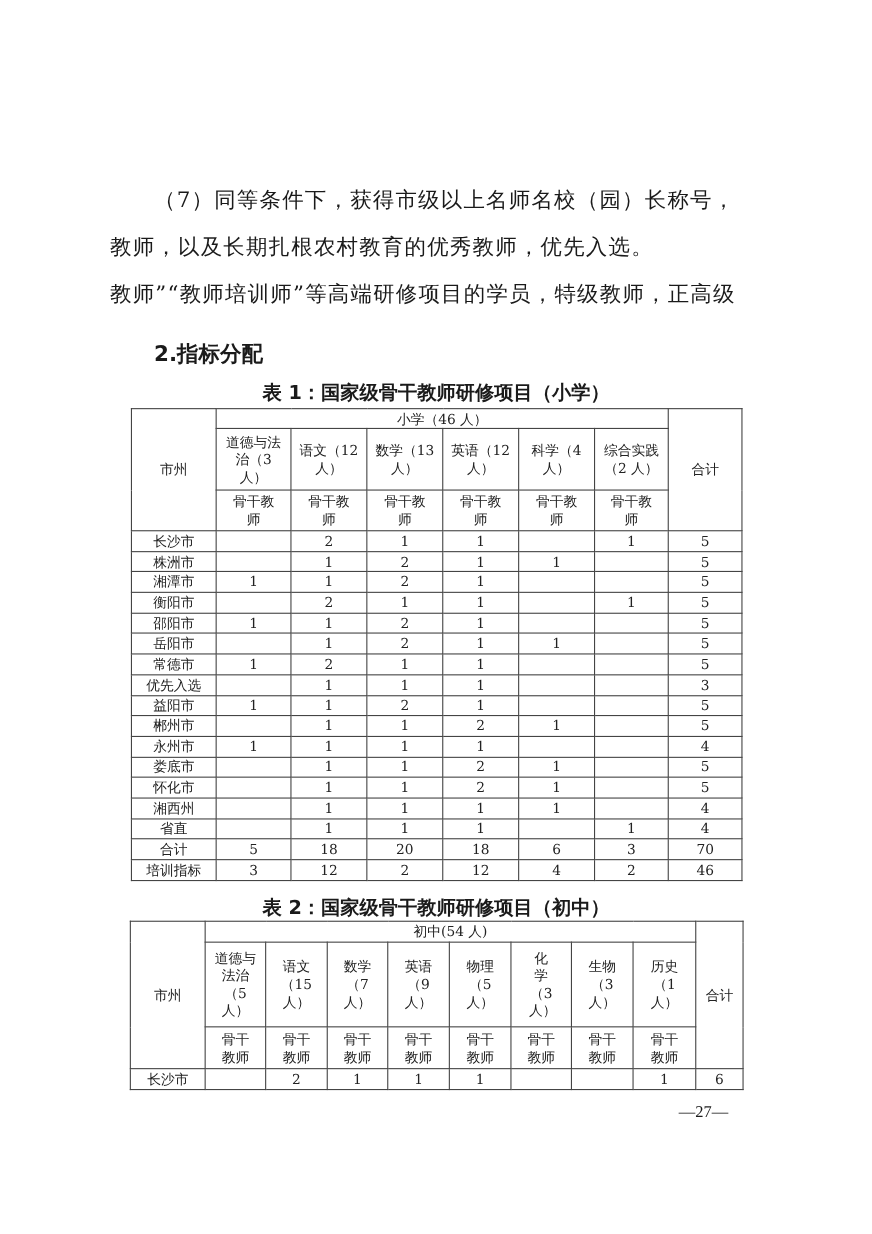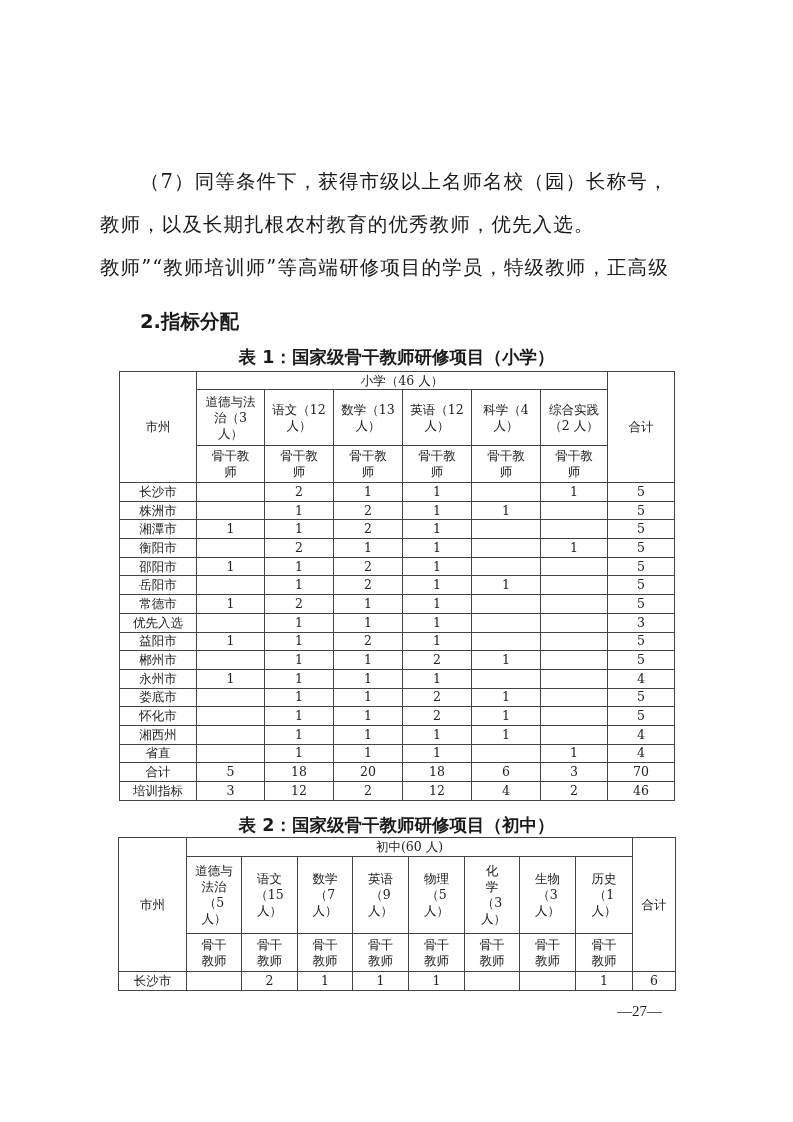--- a/index.html
+++ b/index.html
@@ -247,21 +247,21 @@
     <col style="width:56px">
       <col style="width:56px">
       <col style="width:55px">
       <col style="width:56px">
     <col style="width:57px">
       <col style="width:43px">
   </colgroup>
   <tbody id="t2-body">
       <tr style="height: 19px;">
         <td rowspan="3">市州</td>
-        <td colspan="8">初中(60 人)</td>
+        <td colspan="8">初中(54 人)</td>
         <td rowspan="3">合计</td>
       </tr>
       <tr style="height: 72px;">
         <td style="padding: 0px 6px;">道德与法治（5 人）</td>
         <td style="padding: 0px 6px;">语文（15 人）</td>
         <td style="padding: 0px 6px;">数学（7 人）</td>
         <td style="padding: 0px 6px;">英语（9 人）</td>
         <td style="padding: 0px 6px;">物理（5 人）</td>
         <td style="padding: 0px 16px;">化学（3 人）</td>
         <td style="padding: 12px 6px;">生物（3 人）</td>

